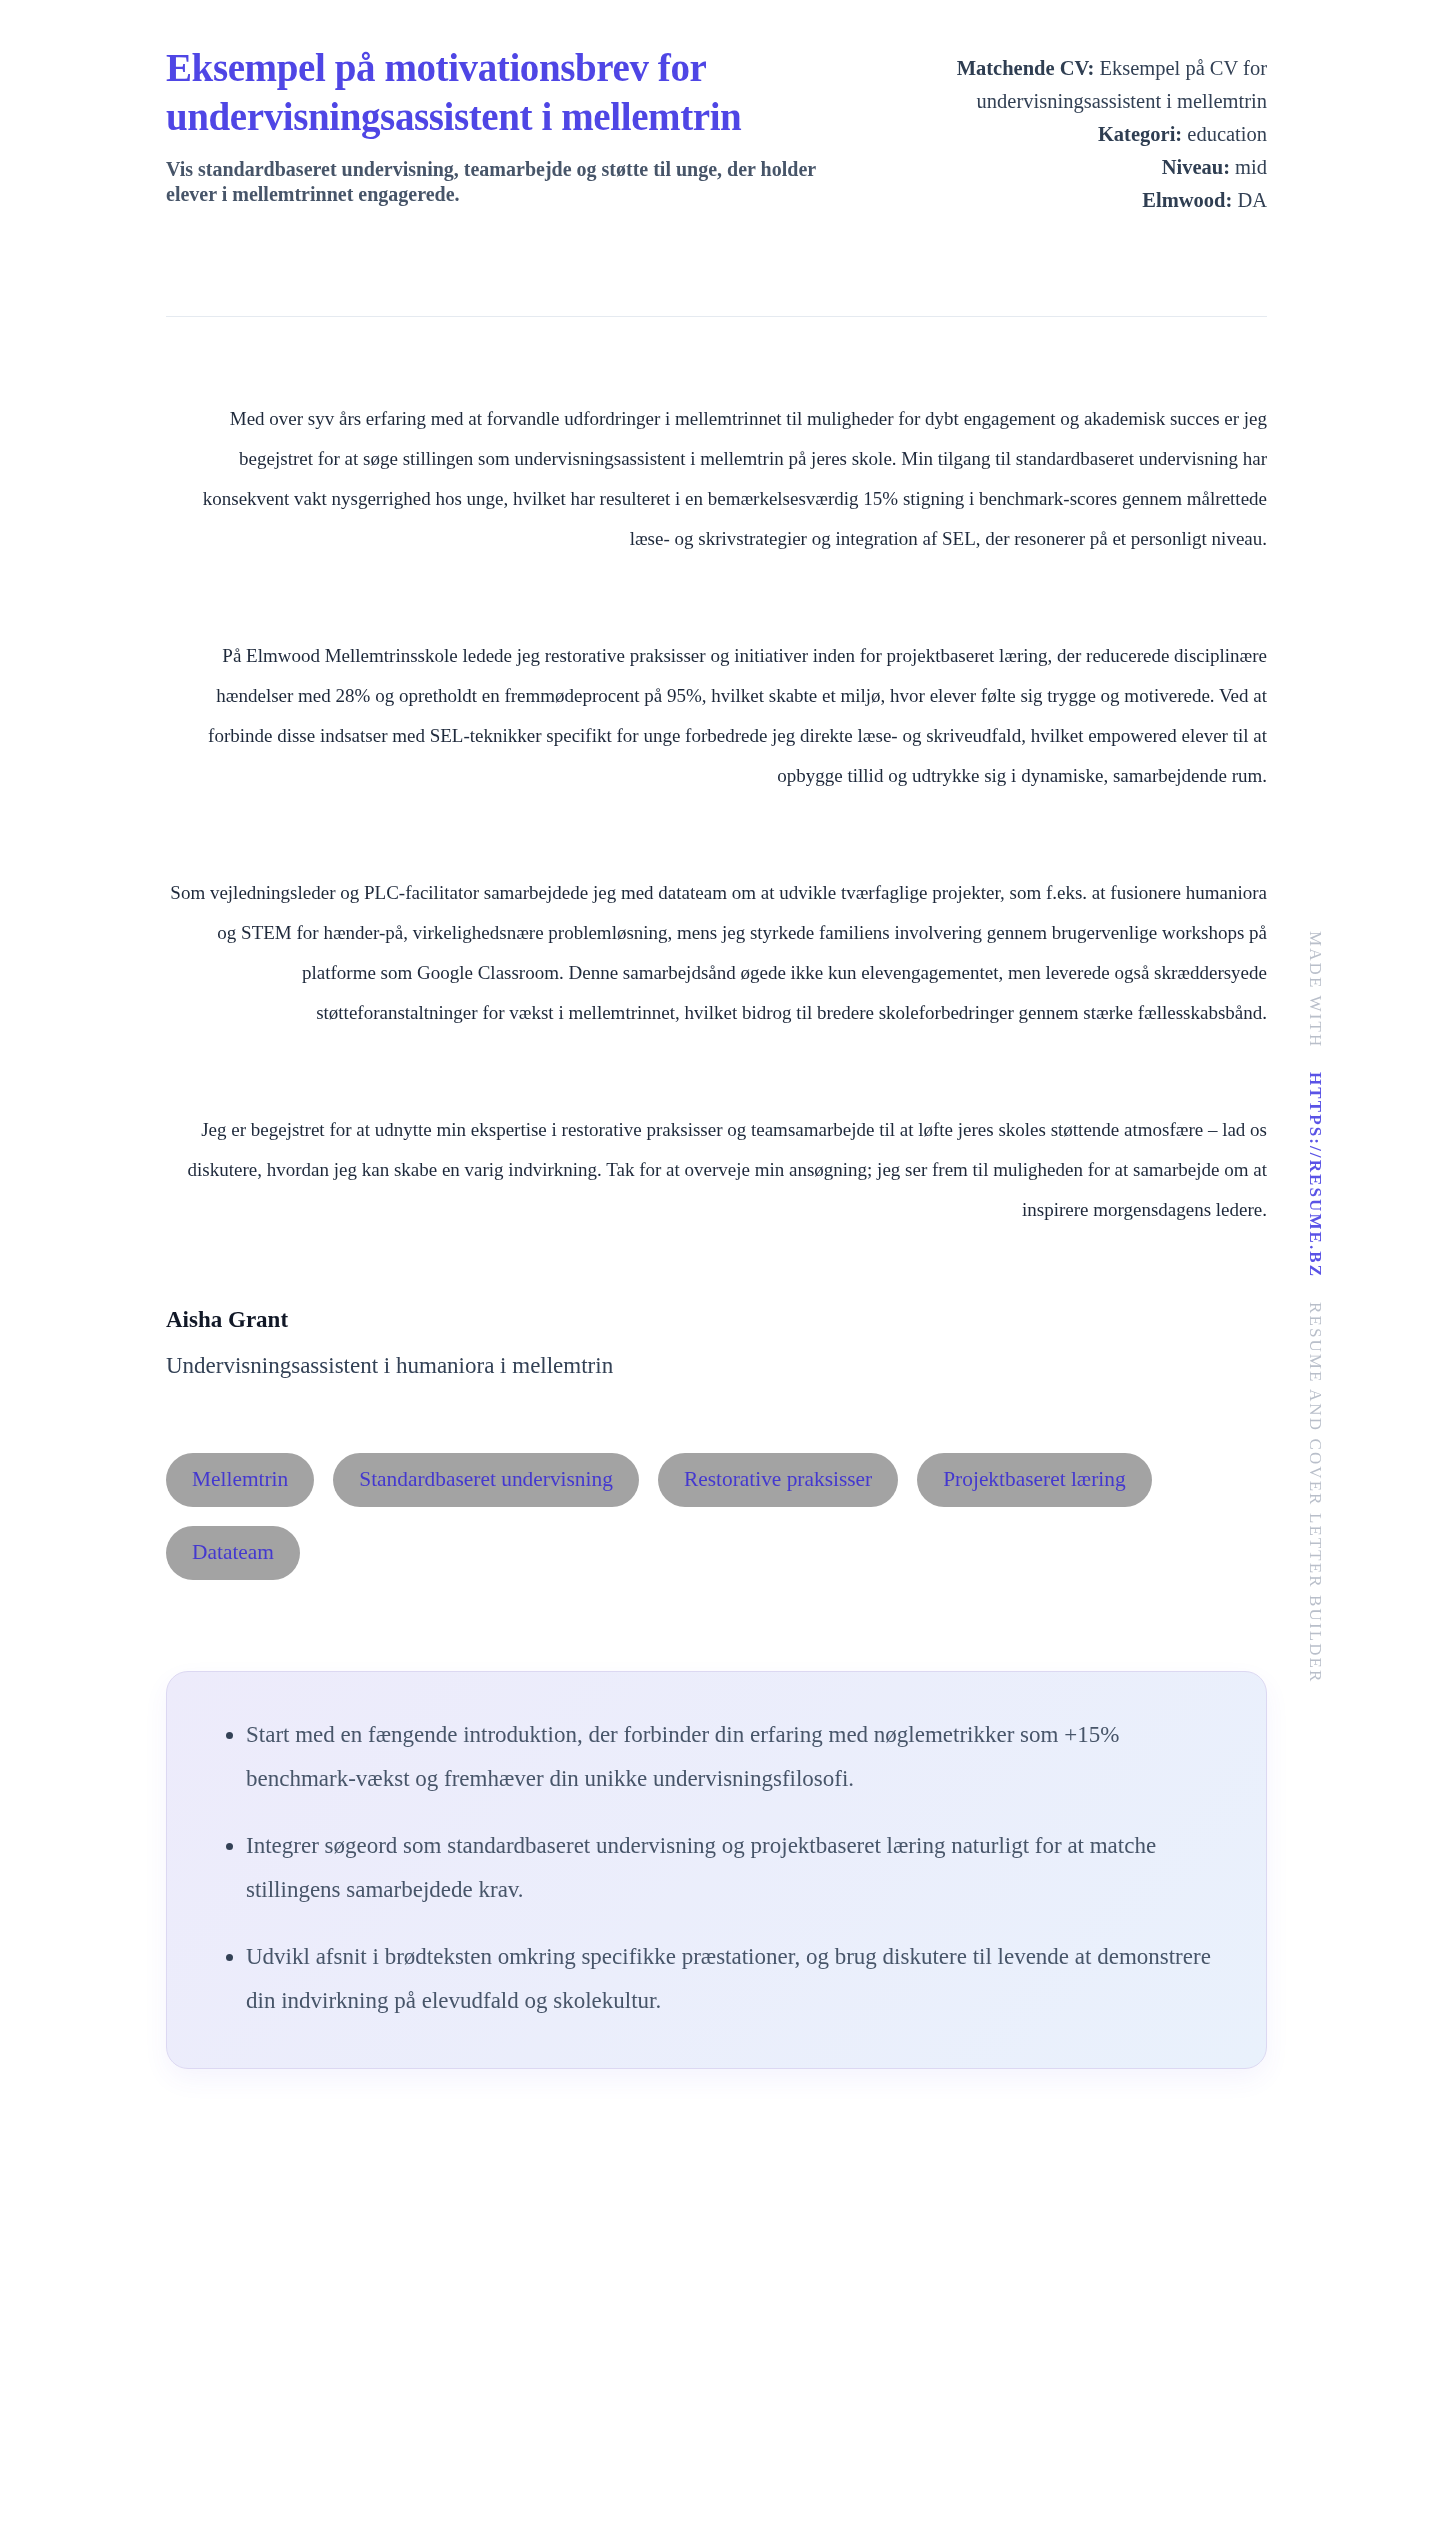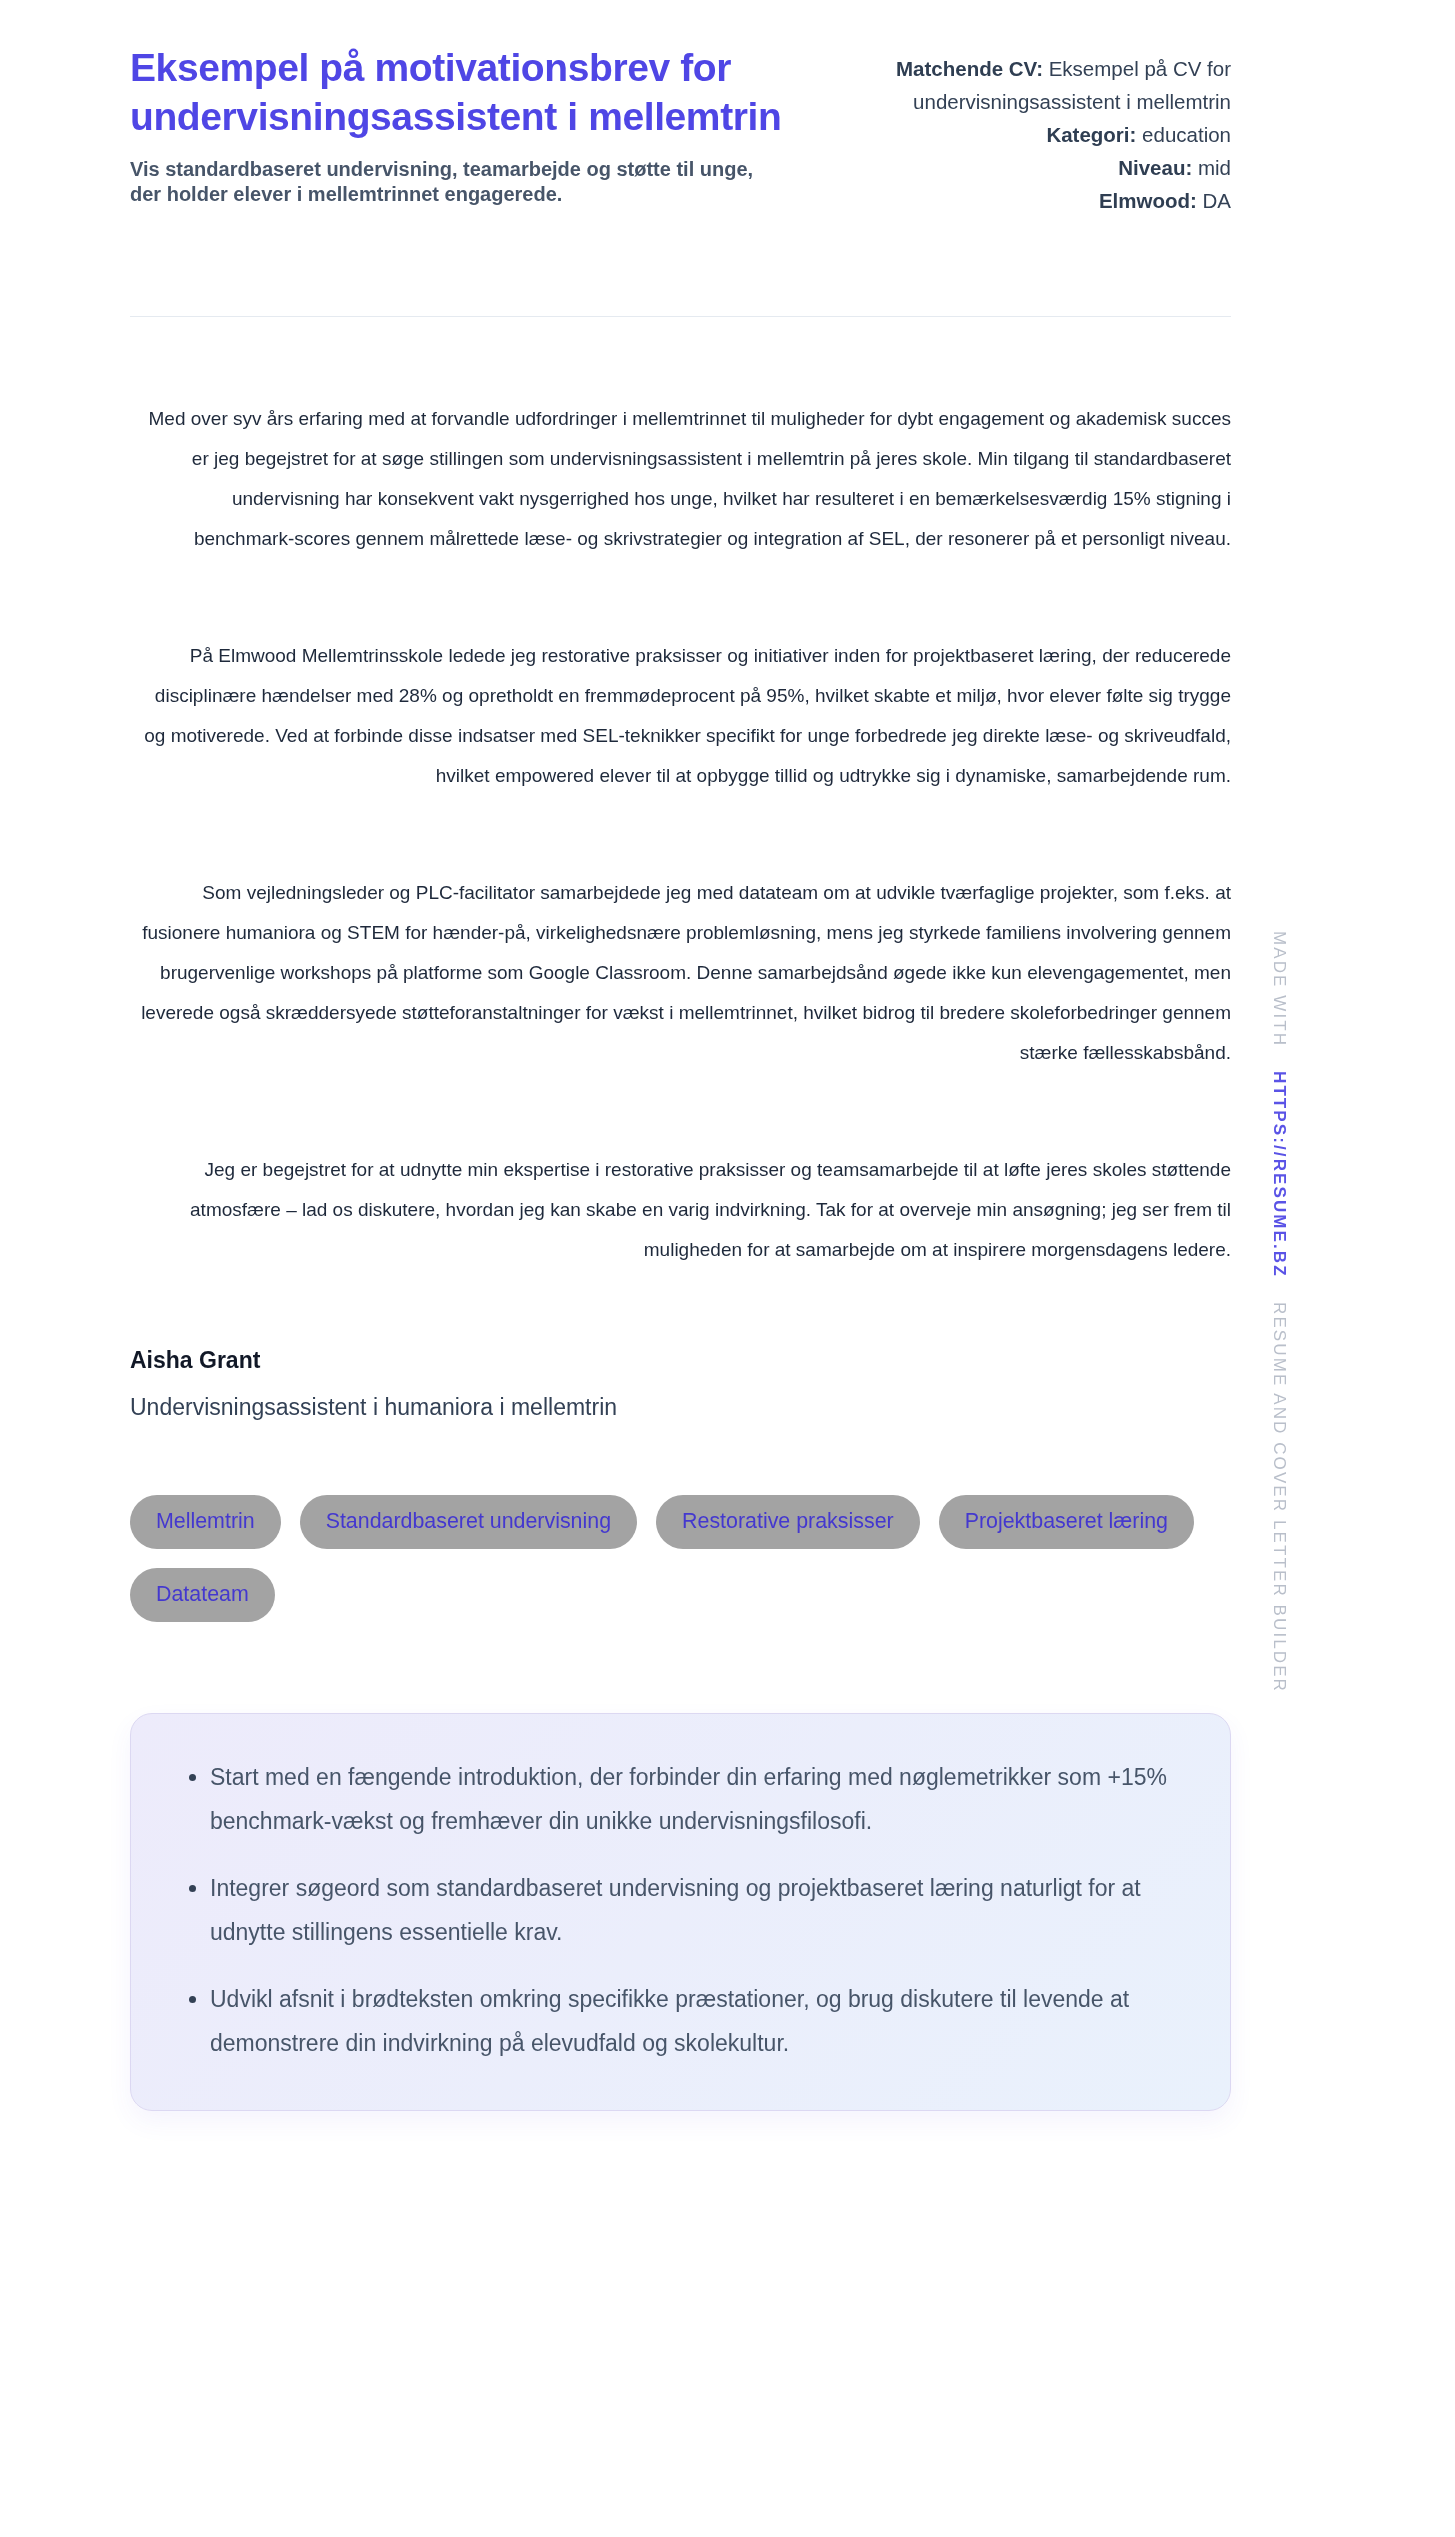--- a/index.html
+++ b/index.html
@@ -1,23 +1,24 @@
 <!DOCTYPE html>
 <html lang="da" style="font-size:13.7px"><head>
 <meta charset="utf-8">
 <style>
   html, body { margin: 0; padding: 0; background: #ffffff; }
   .page {
     position: relative;
     width: 1359px;
     min-height: 2538px;
     background: #ffffff;
-    font-family: Liberation Sans, sans-serif;
+    font-family: Liberation Serif, serif;
     color: #1e293b;
     overflow: hidden;
+    margin-left: 36px;
   }
   .container { padding: 43px 128px 77px 130px; }
 
   
   .header { display: flex; justify-content: space-between; align-items: flex-start; margin-bottom: 99px; }
   .header-left { max-width: 753px; }
   h1.title {
     max-width: 702px;
     margin: 0 0 15.4px 0;
     font-size: 39px;
@@ -149,21 +150,21 @@
       <span class="tag">Mellemtrin</span>
       <span class="tag">Standardbaseret undervisning</span>
       <span class="tag">Restorative praksisser</span>
       <span class="tag">Projektbaseret læring</span>
       <span class="tag">Datateam</span>
     </div>
 
     <section class="tips">
       <ul>
         <li>Start med en fængende introduktion, der forbinder din erfaring med nøglemetrikker som +15% benchmark-vækst og fremhæver din unikke undervisningsfilosofi.</li>
-        <li>Integrer søgeord som standardbaseret undervisning og projektbaseret læring naturligt for at udnytte stillingens essentielle krav.</li>
+        <li>Integrer søgeord som standardbaseret undervisning og projektbaseret læring naturligt for at matche stillingens samarbejdede krav.</li>
         <li>Udvikl afsnit i brødteksten omkring specifikke præstationer, og brug diskutere til levende at demonstrere din indvirkning på elevudfald og skolekultur.</li>
       </ul>
     </section>
 
   </div>
 
   <div class="watermark">
     <span>MADE WITH</span>
     <a class="wm-link">HTTPS://RESUME.BZ</a>
     <span>RESUME AND COVER LETTER BUILDER</span>

